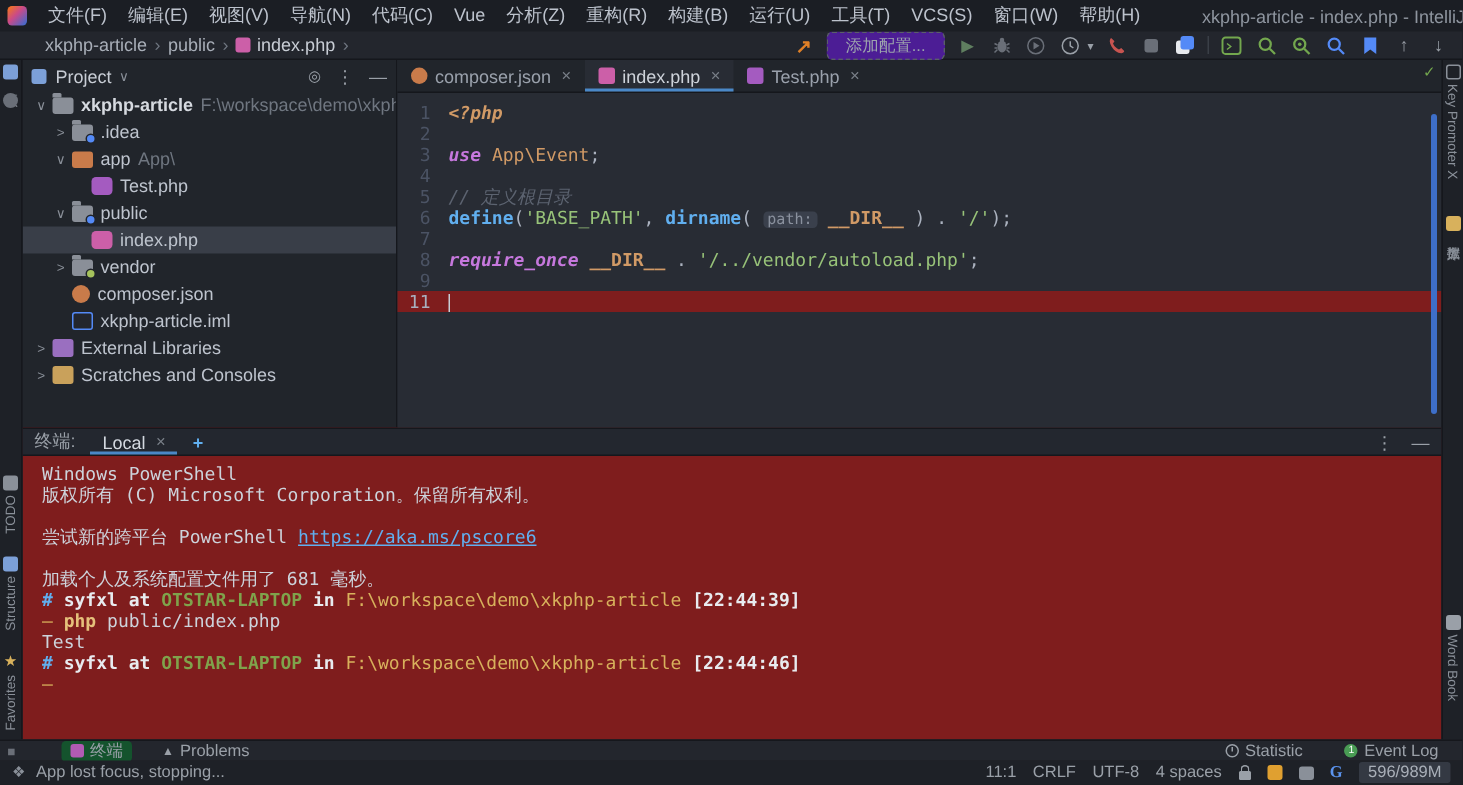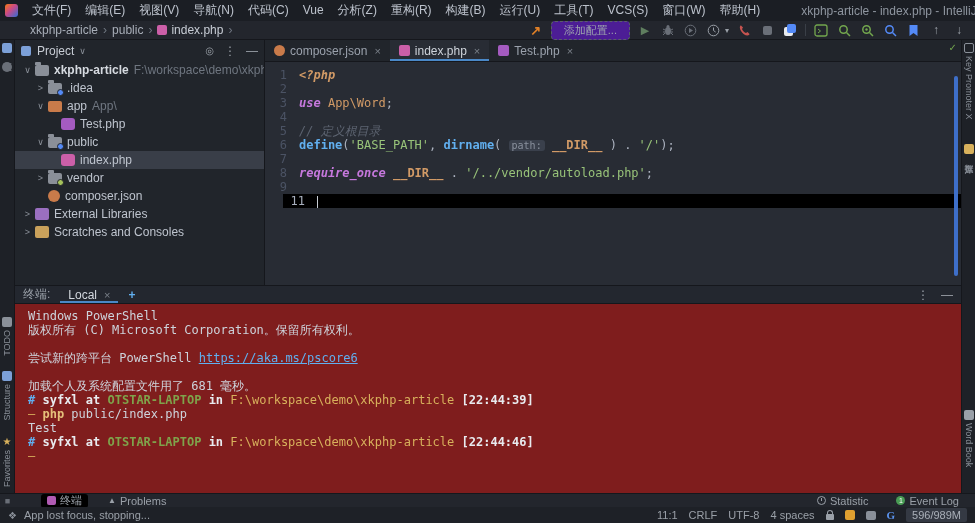--- a/index.html
+++ b/index.html
@@ -82,21 +82,21 @@
   .tabbar { height:22px; background:#21252B; border-bottom:1px solid #15171C; display:flex; flex:none; }
   .tab { display:flex; align-items:center; gap:5px; padding:0 9px; color:#9AA1AC; white-space:nowrap; }
   .tab.active { background:#282C34; color:#CED3DA; box-shadow:inset 0 -2px 0 #4A88C7; }
   .tabicon { width:11px; height:11px; border-radius:2px; flex:none; }
   .tabicon.composer { background:#C97B4A; border-radius:50%; }
   .tabicon.pink { background:#CC5FA8; }
   .tabicon.purple { background:#A45BC0; }
   .tab-x { color:#7A8089; font-size:11px; margin-left:2px; }
   .codearea { flex:1; font-family:"DejaVu Sans Mono", monospace; font-size:12px; line-height:14px; padding-top:6px; position:relative; }
   .code-line { display:flex; height:14px; }
-  .code-line.current { background:#000000;margin-left:18px; }
+  .code-line.current { background:#7f1d1d; }
   .ln { width:34px; flex:none; text-align:right; padding-right:12px; color:#4B5364; }
   .code-line.current .ln { color:#A8B0BE; }
   .lt { white-space:pre; color:#ABB2BF; }
   .tk-phptag { color:#D19A66; font-style:italic; font-weight:bold; }
   .tk-kw  { color:#C678DD; font-style:italic; font-weight:bold; }
   .tk-fn  { color:#61AFEF; font-weight:bold; }
   .tk-str { color:#98C379; }
   .tk-cmt { color:#5C6370; font-style:italic; }
   .tk-const { color:#D19A66; font-weight:bold; }
   .tk-cls { color:#D19A66; }
@@ -120,21 +120,21 @@
   .t-link { color:#61AFEF; text-decoration:underline; }
   .t-green { color:#7FA34B; font-weight:bold; }
   .t-yellow { color:#D8B15C; }
   .t-yellowb { color:#E5C07B; font-weight:bold; }
   .t-blue { color:#61AFEF; font-weight:bold; }
   
   .bottombar { position:absolute; bottom:16px; left:0; right:0; height:14px; background:#23262D;
                border-top:1px solid #15171C; display:flex; align-items:center; font-size:11px; color:#9AA0A8; }
   .bb-toggle { width:15px; text-align:center; color:#6A6F78; font-size:9px; }
   .bb-item { display:flex; align-items:center; gap:4px; padding:0 6px; margin-left:14px; height:14px; }
-  .bb-item.selected { background:#000000; border-radius:3px; margin-left:26px; }
+  .bb-item.selected { background:#14532d; border-radius:3px; margin-left:26px; }
   .bb-ic-term { width:9px; height:9px; border-radius:2px; background:#B05BB3; }
   .bb-warn { color:#9AA0A8; font-size:8px; }
   .bb-right { margin-left:auto; display:flex; align-items:center; gap:16px; padding-right:10px; }
   .clock-ic { width:9px; height:9px; border:1px solid #9AA0A8; border-radius:50%; position:relative; }
   .clock-ic::before { content:''; position:absolute; left:3px; top:1px; width:1px; height:3px; background:#9AA0A8; }
   .evt-ic { width:9px; height:9px; border-radius:50%; background:#499C54; color:#fff; font-size:7px; line-height:9px; text-align:center; }
   .statusbar { position:absolute; bottom:0; left:0; right:0; height:16px; background:#1E2127;
                display:flex; align-items:center; font-size:11px; color:#9AA0A8; padding:0 8px; }
   .sb-ic { color:#8A9099; font-size:10px; margin-right:7px; }
   .sb-right { margin-left:auto; display:flex; align-items:center; gap:11px; }
@@ -330,20 +330,25 @@
             <div class="tree-row" style="padding-left: 19px;">
               <span class="chev">&gt;</span>
               <span class="ticon fold dot-green"></span>
               <span class="tname">vendor</span>
             </div>
             <div class="tree-row" style="padding-left: 19px;">
               <span class="chev"></span>
               <span class="ticon composer"></span>
               <span class="tname">composer.json</span>
             </div>
+            <div class="tree-row" style="padding-left: 19px;">
+              <span class="chev"></span>
+              <span class="ticon iml"></span>
+              <span class="tname">xkphp-article.iml</span>
+            </div>
             <div class="tree-row" style="padding-left: 6px;">
               <span class="chev">&gt;</span>
               <span class="ticon lib"></span>
               <span class="tname">External Libraries</span>
             </div>
             <div class="tree-row" style="padding-left: 6px;">
               <span class="chev">&gt;</span>
               <span class="ticon scratch"></span>
               <span class="tname">Scratches and Consoles</span>
             </div>
@@ -373,21 +378,21 @@
               <div class="code-line">
                 <span class="ln">1</span>
                 <span class="lt"><span class="tk-phptag">&lt;?php</span></span>
               </div>
               <div class="code-line">
                 <span class="ln">2</span>
                 <span class="lt"></span>
               </div>
               <div class="code-line">
                 <span class="ln">3</span>
-                <span class="lt"><span class="tk-kw">use</span><span class="tk-pl"> </span><span class="tk-cls">App\Word</span><span class="tk-pl">;</span></span>
+                <span class="lt"><span class="tk-kw">use</span><span class="tk-pl"> </span><span class="tk-cls">App\Event</span><span class="tk-pl">;</span></span>
               </div>
               <div class="code-line">
                 <span class="ln">4</span>
                 <span class="lt"></span>
               </div>
               <div class="code-line">
                 <span class="ln">5</span>
                 <span class="lt"><span class="tk-cmt">// 定义根目录</span></span>
               </div>
               <div class="code-line">

